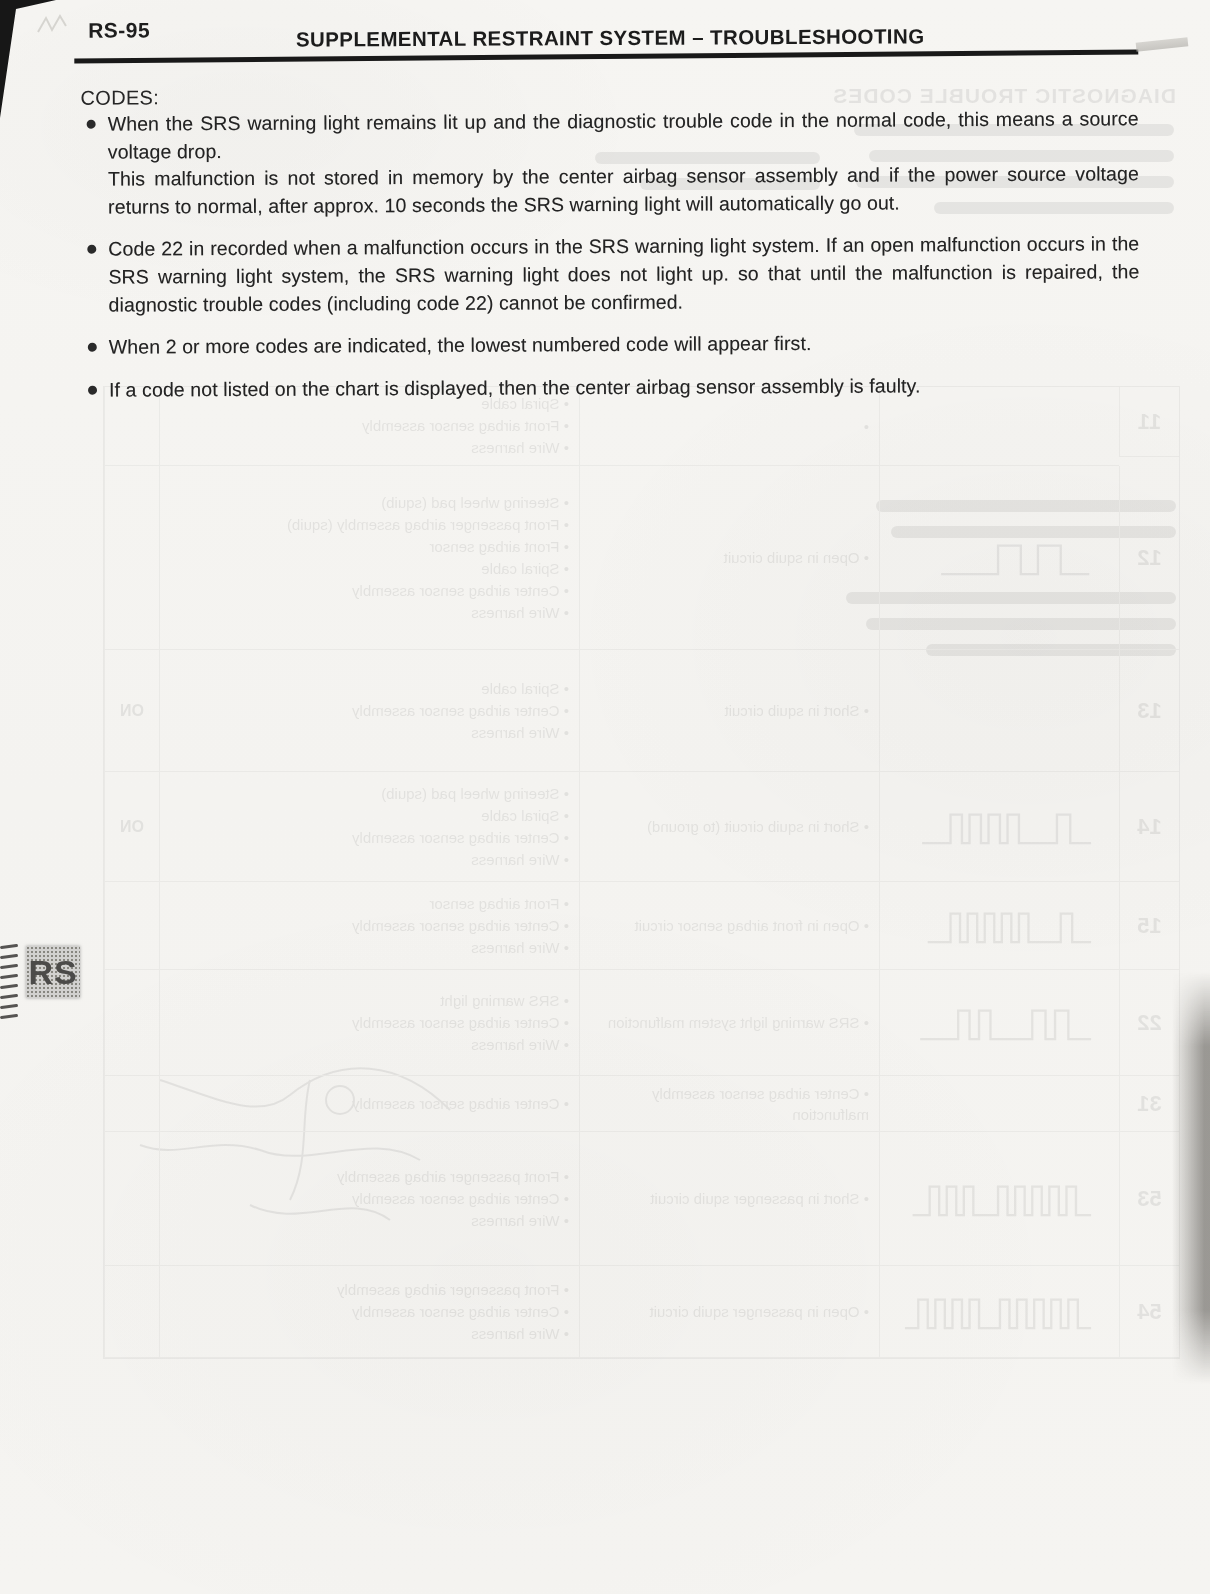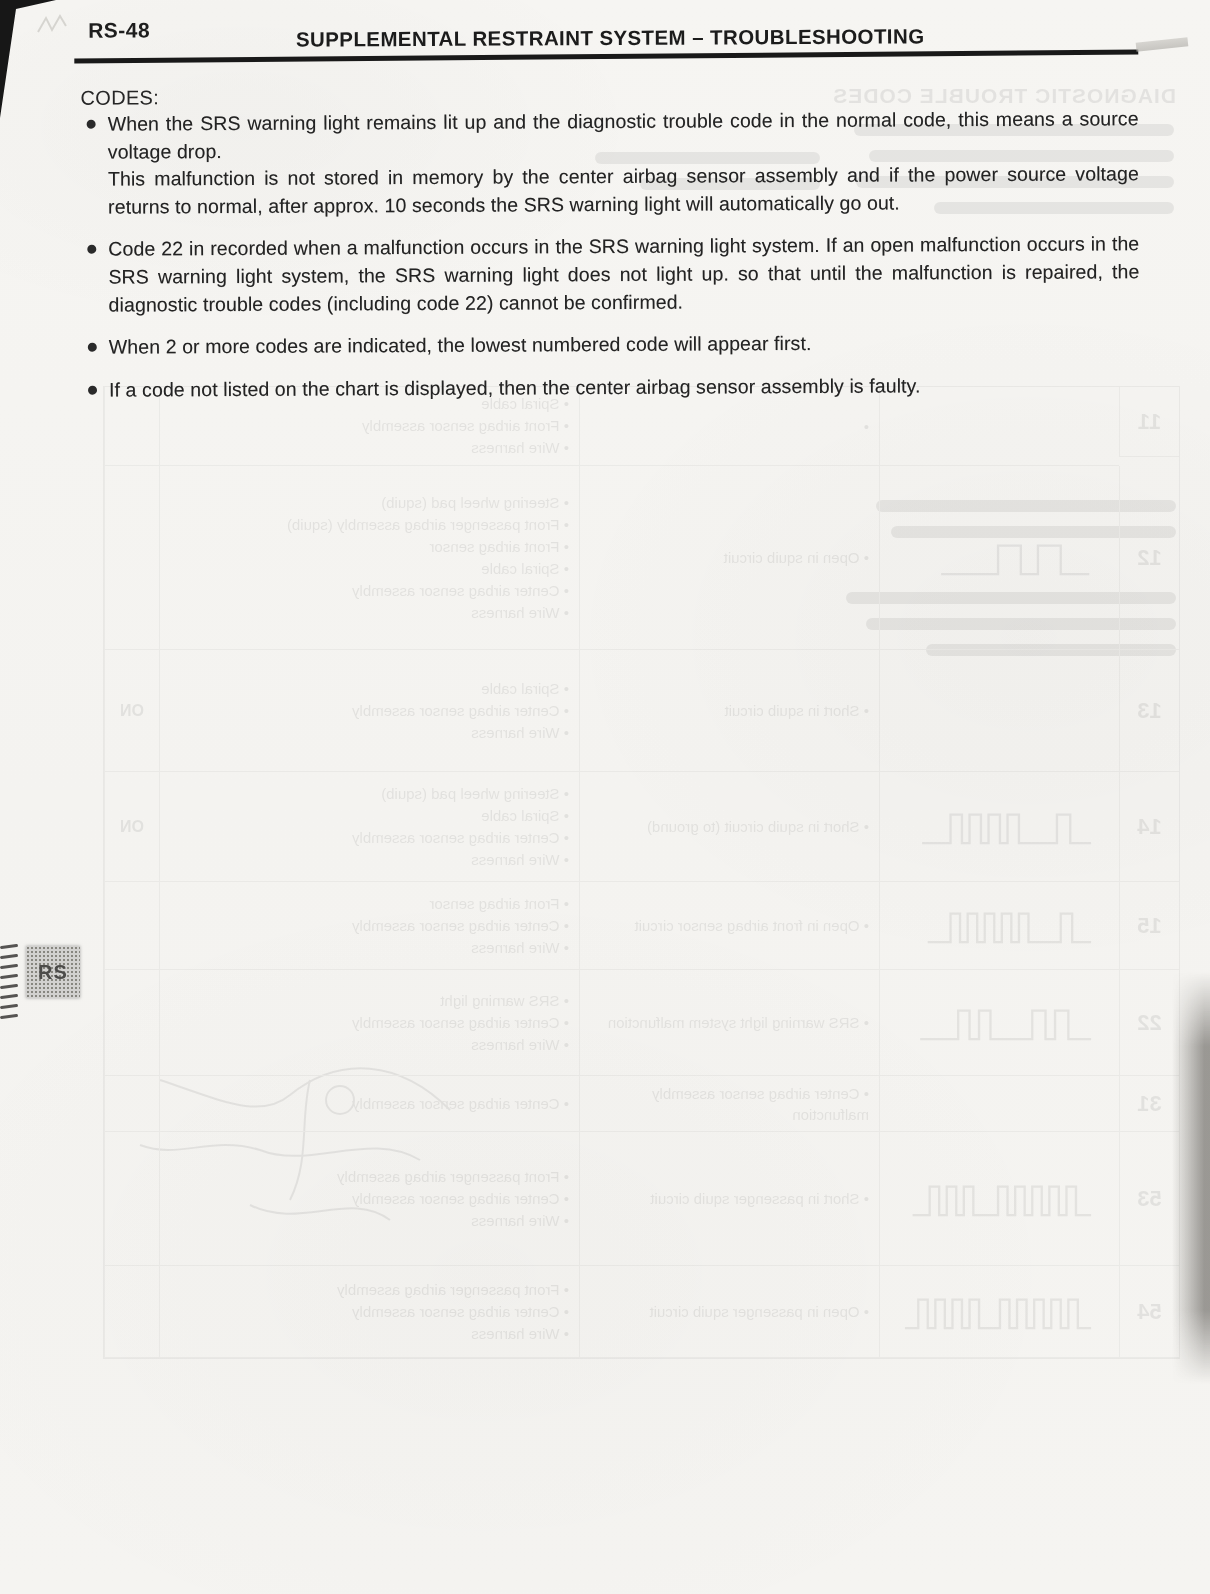--- a/index.html
+++ b/index.html
@@ -108,21 +108,21 @@
     position:absolute;left:2px;top:9px;width:9px;height:9px;border-radius:50%;
     background:#2a2a2a;
   }
   .hint-item p{margin:0;}
 
   .rs-tab{
     position:absolute;left:26px;top:946px;width:54px;height:52px;z-index:5;
     background-color:#d2d1cf;
     background-image:radial-gradient(circle, #87867f 1.1px, transparent 1.4px);
     background-size:4px 4px;
-    color:#4c4b49;font-weight:bold;font-size:20px;letter-spacing:1px;
+    color:#4c4b49;font-weight:bold;font-size:34px;letter-spacing:1px;
     display:flex;align-items:center;justify-content:center;
     box-shadow:0 0 3px rgba(90,90,90,.5);
   }
 </style>
 </head>
 <body>
 
 <div class="paper-texture"></div>
 
 <div class="ghost">
@@ -308,21 +308,21 @@
           <span>Front passenger airbag assembly</span>
           <span>Center airbag sensor assembly</span>
           <span>Wire harness</span>
         </div>
       <div class="g-cell g-state"></div>
     </div>
   </div>
 </div>
 
 <div class="content">
-  <div class="page-number">RS-48</div>
+  <div class="page-number">RS-95</div>
   <div class="page-title">SUPPLEMENTAL RESTRAINT SYSTEM – TROUBLESHOOTING</div>
   <div class="header-rule"></div>
 
   <div class="hint-label">CODES:</div>
 
   <div class="hint-list">
     <div class="hint-item">
       <span class="dot"></span>
       <p>When the SRS warning light remains lit up and the diagnostic trouble code in the normal code, this means a source voltage drop.</p>
       <p>This malfunction is not stored in memory by the center airbag sensor assembly and if the power source voltage returns to normal, after approx. 10 seconds the SRS warning light will automatically go out.</p>

